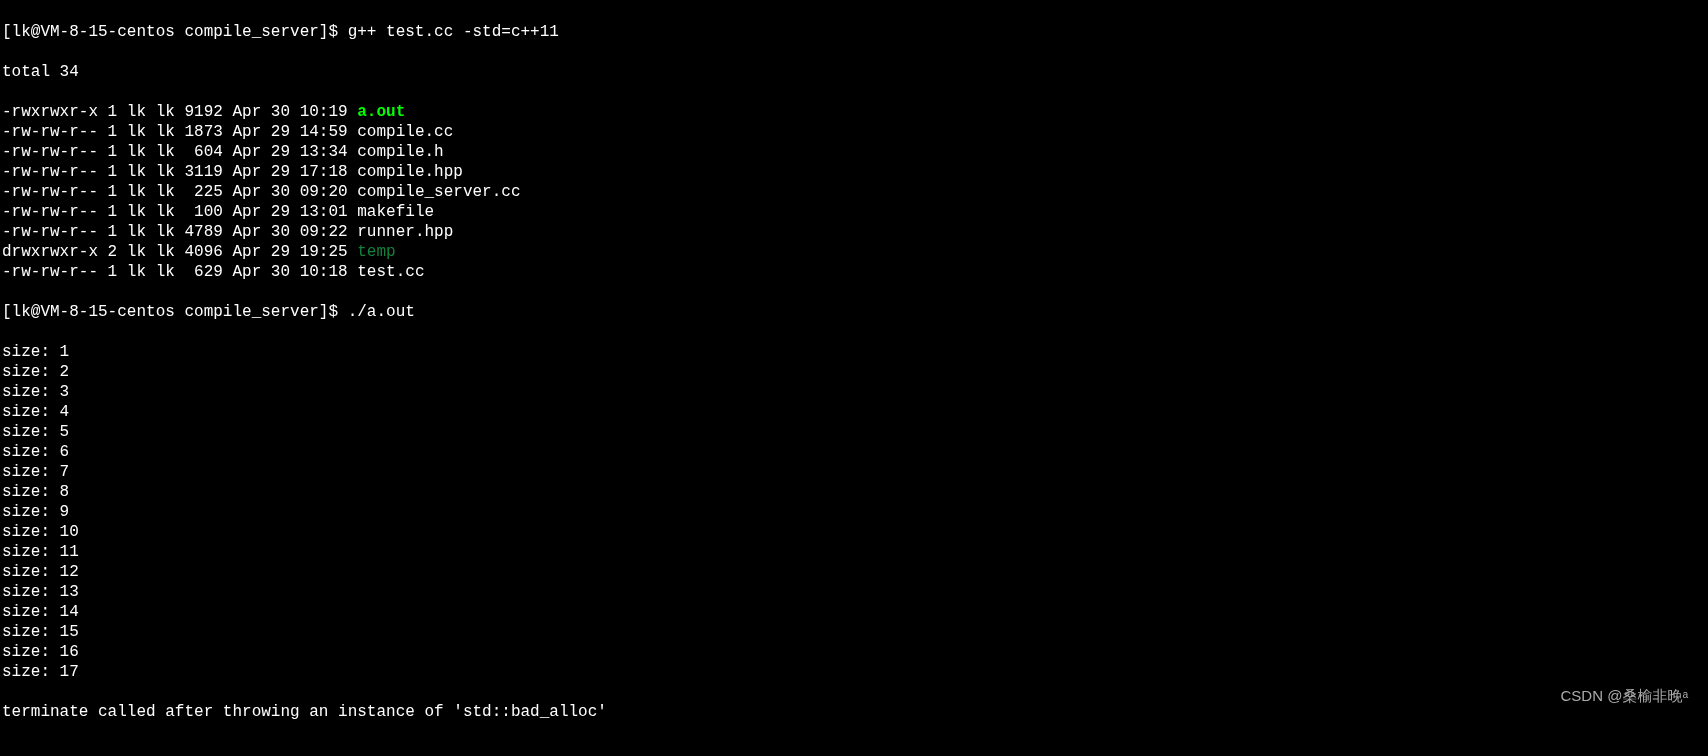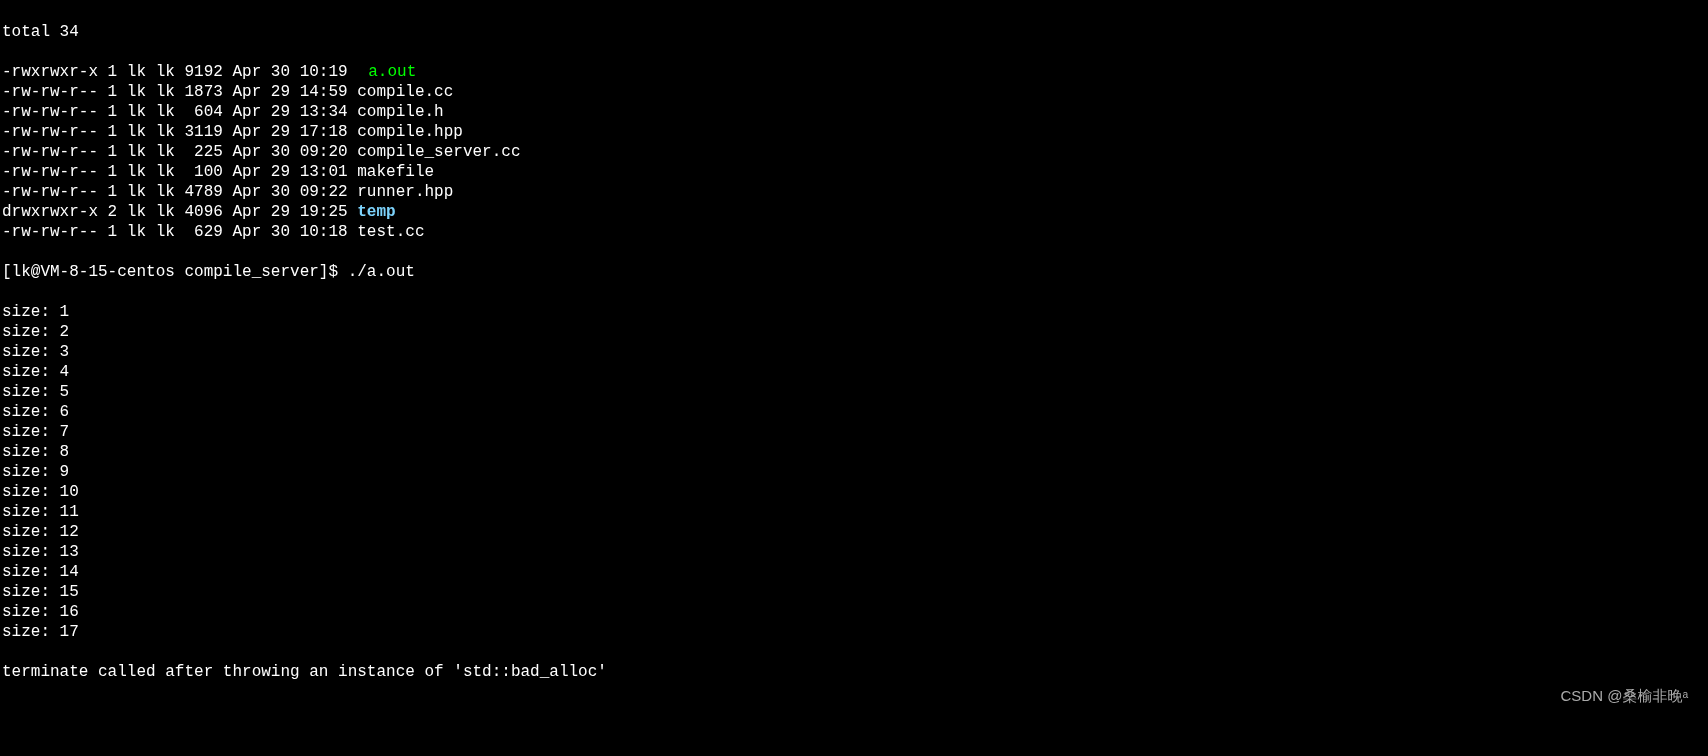--- a/index.html
+++ b/index.html
@@ -20,41 +20,41 @@
       position: relative;
     }
     .terminal {
       white-space: pre;
     }
     .line {
       display: block;
     }
     .exec {
       color: #00ff00;
-      font-weight: normal;
-      margin-left: 11px;
+      font-weight: bold;
     }
     .dir {
-      color: #7dd3fc;
-      font-weight: bold;
+      color: #15803d;
+      font-weight: normal;
     }
     .watermark {
       position: absolute;
       bottom: 50px;
       right: 20px;
       color: #aaaaaa;
       font-size: 15px;
       font-family: sans-serif;
       text-align: center;
     }
   </style>
 </head>
 <body>
 
 <div class="terminal">
+<span class="line"><span>[lk@VM-8-15-centos compile_server]$ </span><span>g++ test.cc -std=c++11</span></span>
 <span class="line">total 34</span>
 <div id="file-listing"><span class="line">-rwxrwxr-x 1 lk lk 9192 Apr 30 10:19 <span class="exec">a.out</span></span><span class="line">-rw-rw-r-- 1 lk lk 1873 Apr 29 14:59 <span>compile.cc</span></span><span class="line">-rw-rw-r-- 1 lk lk  604 Apr 29 13:34 <span>compile.h</span></span><span class="line">-rw-rw-r-- 1 lk lk 3119 Apr 29 17:18 <span>compile.hpp</span></span><span class="line">-rw-rw-r-- 1 lk lk  225 Apr 30 09:20 <span>compile_server.cc</span></span><span class="line">-rw-rw-r-- 1 lk lk  100 Apr 29 13:01 <span>makefile</span></span><span class="line">-rw-rw-r-- 1 lk lk 4789 Apr 30 09:22 <span>runner.hpp</span></span><span class="line">drwxrwxr-x 2 lk lk 4096 Apr 29 19:25 <span class="dir">temp</span></span><span class="line">-rw-rw-r-- 1 lk lk  629 Apr 30 10:18 <span>test.cc</span></span></div>
 <span class="line"><span>[lk@VM-8-15-centos compile_server]$ </span><span>./a.out</span></span>
 <div id="size-output"><span class="line">size: 1</span><span class="line">size: 2</span><span class="line">size: 3</span><span class="line">size: 4</span><span class="line">size: 5</span><span class="line">size: 6</span><span class="line">size: 7</span><span class="line">size: 8</span><span class="line">size: 9</span><span class="line">size: 10</span><span class="line">size: 11</span><span class="line">size: 12</span><span class="line">size: 13</span><span class="line">size: 14</span><span class="line">size: 15</span><span class="line">size: 16</span><span class="line">size: 17</span></div>
 <span class="line">terminate called after throwing an instance of 'std::bad_alloc'</span>
 
 
 
 </div>
 

